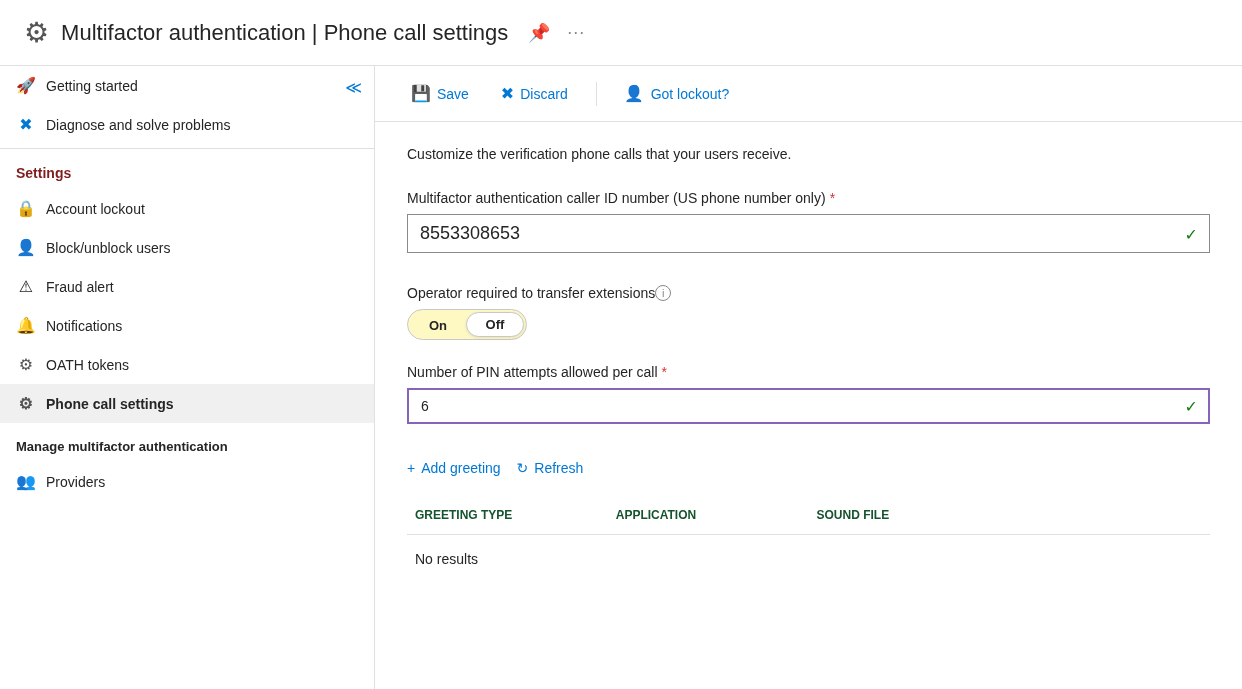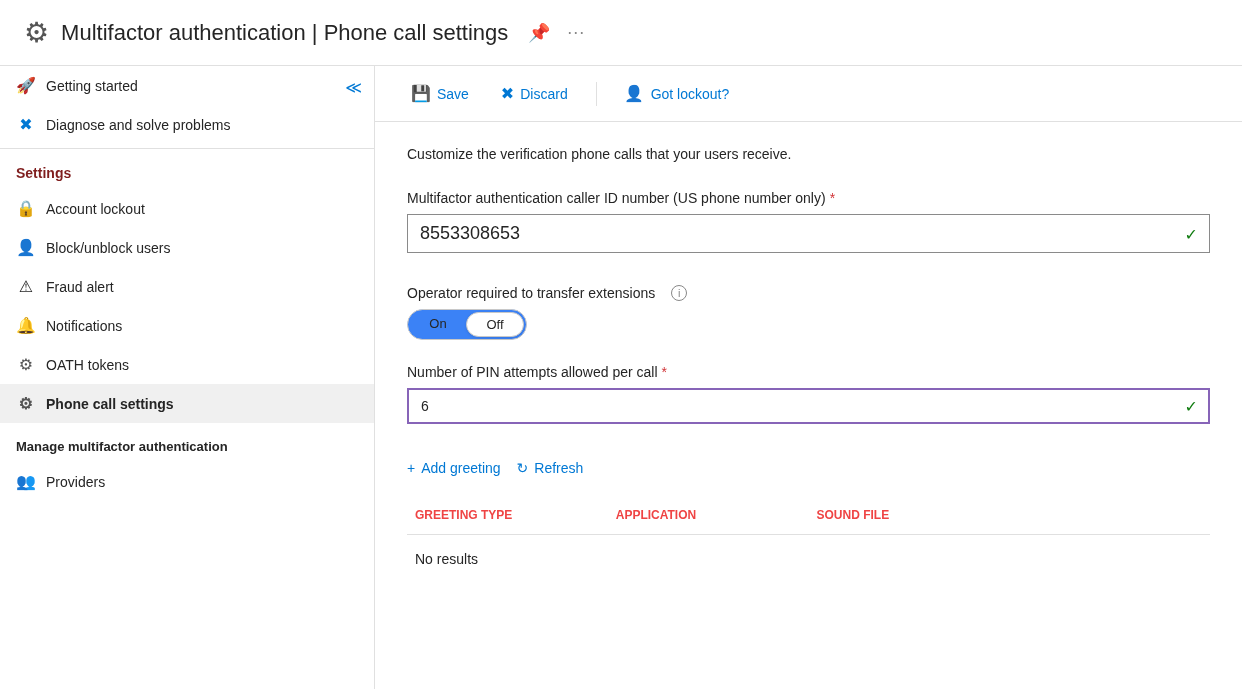--- a/index.html
+++ b/index.html
@@ -41,33 +41,33 @@
     .field-group { margin-bottom: 32px; }
     .field-label { font-size: 14px; color: #252525; margin-bottom: 8px; display: flex; align-items: center; gap: 4px; }
     .field-input { width: 100%; border: 1px solid #8a8a8a; padding: 8px 40px 8px 12px; font-size: 14px; color: #252525; outline: none; position: relative; }
     .input-wrapper { position: relative; }
     .input-check { position: absolute; right: 12px; top: 50%; transform: translateY(-50%); color: #107c10; font-size: 16px; }
     .input-active { border: 2px solid #8764b8 !important; }
     .input-active-check { color: #107c10; }
 
     
     .toggle-group { margin-bottom: 24px; }
-    .toggle-label { font-size: 14px; color: #252525; margin-bottom: 8px; display: flex; align-items: center; gap: 16px; }
+    .toggle-label { font-size: 14px; color: #252525; margin-bottom: 8px; display: flex; align-items: center; gap: 0; }
     .toggle-info { display: inline-flex; align-items: center; justify-content: center; width: 16px; height: 16px; border-radius: 50%; border: 1px solid #888; color: #888; font-size: 11px; cursor: pointer; }
-    .toggle-switch { display: flex; align-items: flex-start; background: #3b82f6; border: 1px solid #c8c8c8; border-radius: 20px; padding: 2px; width: 120px; position: relative; cursor: pointer; }
+    .toggle-switch { display: flex; align-items: flex-end; background: #fef9c3; border: 1px solid #c8c8c8; border-radius: 20px; padding: 2px; width: 120px; position: relative; cursor: pointer; font-weight: bold; }
     .toggle-option { flex: 1; text-align: center; font-size: 13px; padding: 4px 8px; border-radius: 16px; color: #252525; z-index: 1; }
     .toggle-option.selected { background: #fff; border: 1px solid #c8c8c8; box-shadow: 0 1px 3px rgba(0,0,0,0.1); }
 
     
     .greeting-toolbar { display: flex; align-items: center; gap: 16px; margin-bottom: 16px; }
     .greeting-btn { display: flex; align-items: center; gap: 6px; color: #0078d4; background: transparent; border: none; cursor: pointer; font-size: 14px; padding: 4px 0; }
 
     
     .table-header { display: grid; grid-template-columns: 1fr 1fr 1fr 1fr; border-bottom: 1px solid #e0e0e0; padding: 8px 0; }
-    .table-header-cell { font-size: 12px; font-weight: 700; color: #ef4444; text-transform: uppercase; padding: 4px 8px; }
+    .table-header-cell { font-size: 12px; font-weight: 700; color: #14532d; text-transform: uppercase; padding: 4px 8px; }
     .table-empty { padding: 16px 8px; color: #252525; font-size: 14px; }
 
     
     ::-webkit-scrollbar { width: 6px; }
     ::-webkit-scrollbar-track { background: #f1f1f1; }
     ::-webkit-scrollbar-thumb { background: #c1c1c1; border-radius: 3px; }
   </style>
 </head>
 <body>
 

